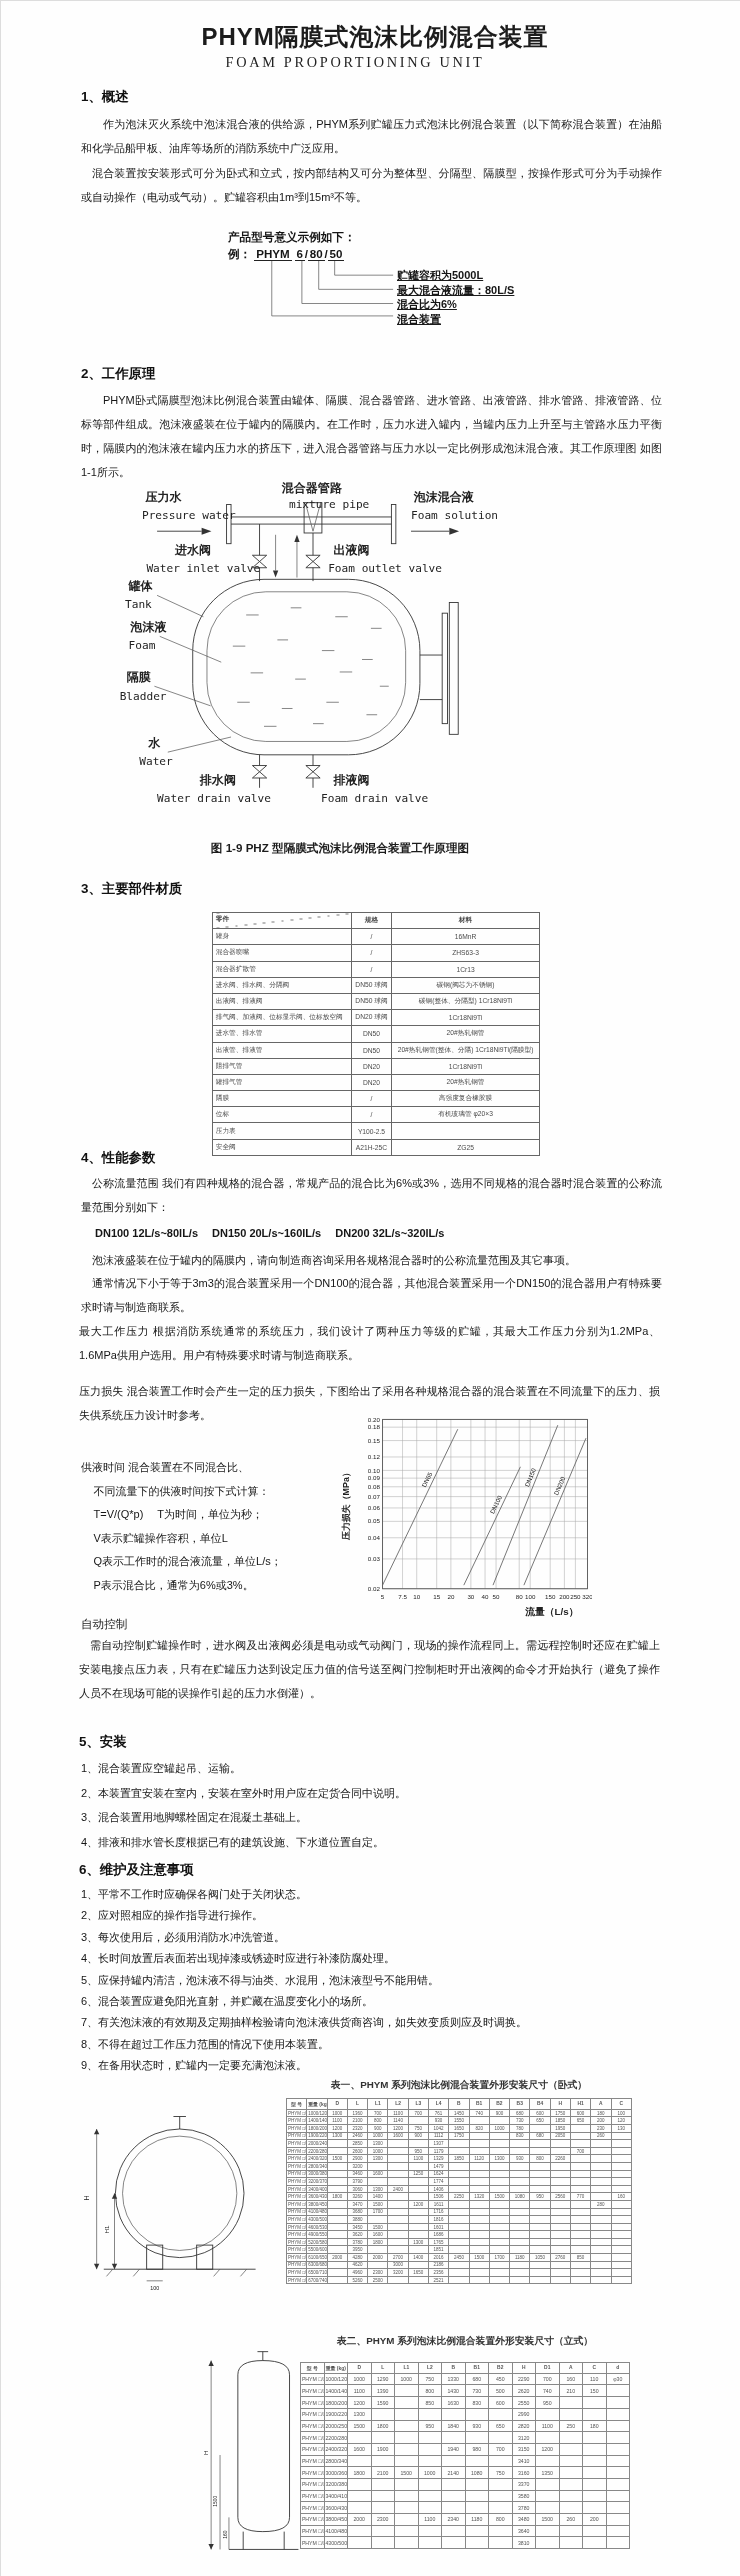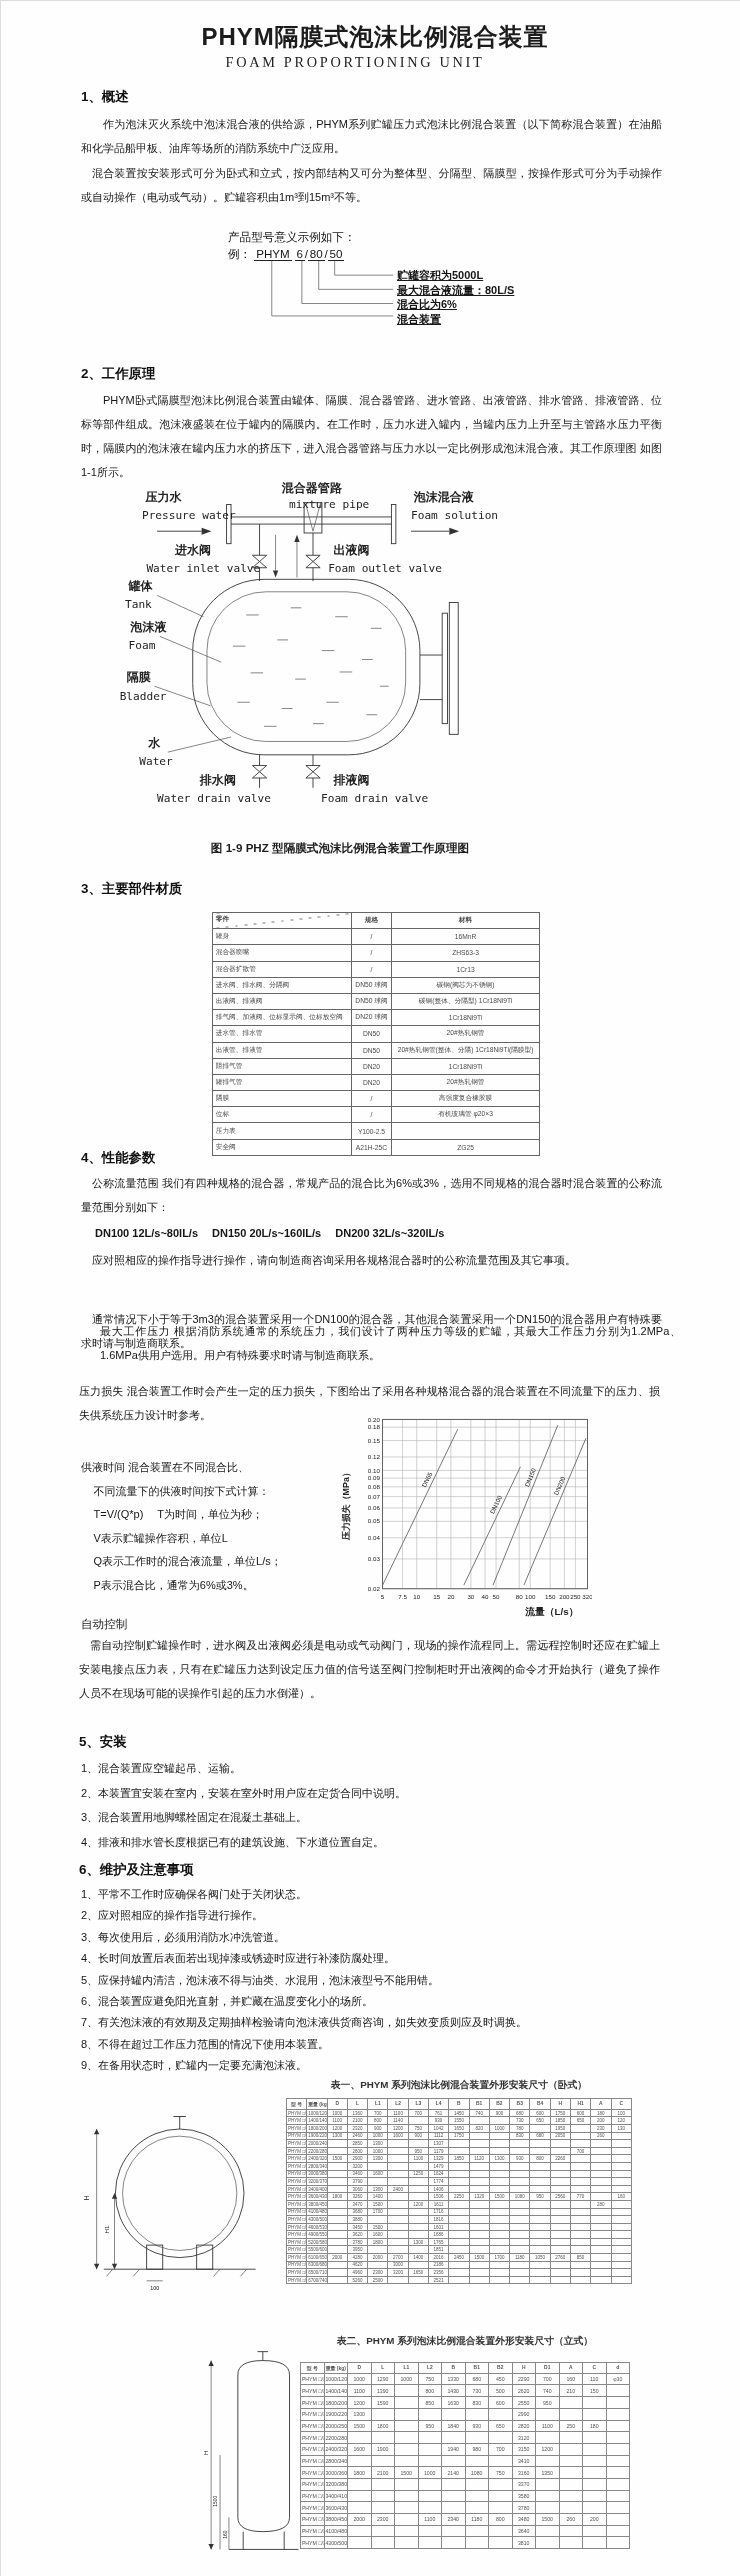--- a/index.html
+++ b/index.html
@@ -6,21 +6,21 @@
   .page{position:relative;width:740px;height:2576px;background:#fefefe;border:0.9px solid #ddd;
         font-family:"Liberation Sans",sans-serif;color:#1c1c1c;overflow:hidden;margin:0 auto;}
   .abs{position:absolute;}
   .doc-title{top:19.6px;left:4px;width:740px;text-align:center;font-size:24px;font-weight:900;letter-spacing:0.9px;}
   .doc-sub{top:53px;left:0;width:708px;text-align:center;font-family:"Liberation Serif",serif;
            font-size:14.3px;letter-spacing:2.7px;color:#222;}
   .sec-h{font-size:13.4px;font-weight:bold;color:#111;}
   .para{width:581px;font-size:11px;line-height:24px;text-align:justify;color:#161616;}
   .ind2{text-indent:2em;}
   .ind1{text-indent:1em;}
-  .model-intro,.model-ex{font-size:11.6px;font-weight:normal;color:#151515;text-align:right;}
+  .model-intro,.model-ex{font-size:11.6px;font-weight:bold;color:#151515;text-align:right;}
   .model-part{border-bottom:1.1px solid #222;padding:0 1.8px;}
   .callouts div{font-size:11px;font-weight:bold;line-height:14.7px;white-space:nowrap;}
   .figcap{font-size:11.6px;font-weight:bold;text-align:center;}
   svg text{fill:#222;}
   .fig-cn{font-size:13.5px;font-weight:bold;font-family:"Liberation Sans",sans-serif;}
   .fig-en{font-size:12.5px;font-family:"DejaVu Sans Mono",monospace;}
   .lineart{stroke:#333;fill:none;stroke-width:1;}
   .lineart-thin{stroke:#555;fill:none;stroke-width:0.8;}
   .mat-table{border-collapse:collapse;font-size:6.7px;color:#4a4a4a;}
   .mat-table th,.mat-table td{border:0.7px solid #666;padding:1.8px 2.7px;text-align:center;height:11.6px;}
@@ -246,23 +246,23 @@
           <td>安全阀</td>
           <td>A21H-25C</td>
           <td>ZG25</td>
         </tr>
       </tbody>
     </table>
 
   <div class="abs sec-h" style="left:80px;top:1148px;">4、性能参数</div>
   <div class="abs para ind1" style="left:80px;top:1170px;">公称流量范围  我们有四种规格的混合器，常规产品的混合比为6%或3%，选用不同规格的混合器时混合装置的公称流量范围分别如下：</div>
   <div class="abs para" style="left:94px;top:1220px;font-weight:bold;">DN100  12L/s~80lL/s　  DN150  20L/s~160lL/s　  DN200  32L/s~320lL/s</div>
-  <div class="abs para ind1" style="left:80px;top:1247px;">应对照相应的操作指导进行操作，请向制造商咨询采用各规格混合器时的公称流量范围及其它事项。</div>
-  <div class="abs para ind1" style="left:80px;top:1270px;margin-top:36px;">通常情况下小于等于3m3的混合装置采用一个DN100的混合器，其他混合装置采用一个DN150的混合器用户有特殊要求时请与制造商联系。</div>
-  <div class="abs para" style="left:78px;top:1318px;margin-left:21px;">最大工作压力 根据消防系统通常的系统压力，我们设计了两种压力等级的贮罐，其最大工作压力分别为1.2MPa、1.6MPa供用户选用。用户有特殊要求时请与制造商联系。</div>
+  <div class="abs para ind1" style="left:80px;top:1247px;">泡沫液盛装在位于罐内的隔膜内，请向制造商咨询采用各规格混合器时的公称流量范围及其它事项。</div>
+  <div class="abs para ind1" style="left:80px;top:1270px;">通常情况下小于等于3m3的混合装置采用一个DN100的混合器，其他混合装置采用一个DN150的混合器用户有特殊要求时请与制造商联系。</div>
+  <div class="abs para" style="left:78px;top:1318px;">最大工作压力 根据消防系统通常的系统压力，我们设计了两种压力等级的贮罐，其最大工作压力分别为1.2MPa、1.6MPa供用户选用。用户有特殊要求时请与制造商联系。</div>
   <div class="abs para" style="left:78px;top:1378px;">压力损失  混合装置工作时会产生一定的压力损失，下图给出了采用各种规格混合器的混合装置在不同流量下的压力、损失供系统压力设计时参考。</div>
 
   <div class="abs list supply" style="left:80px;top:1455px;width:267px;">
       <div>供液时间  混合装置在不同混合比、</div>
       <div>不同流量下的供液时间按下式计算：</div>
       <div>T=V/(Q*p)　 T为时间，单位为秒；</div>
       <div>V表示贮罐操作容积，单位L</div>
       <div>Q表示工作时的混合液流量，单位L/s；</div>
       <div>P表示混合比，通常为6%或3%。</div>
     </div>

